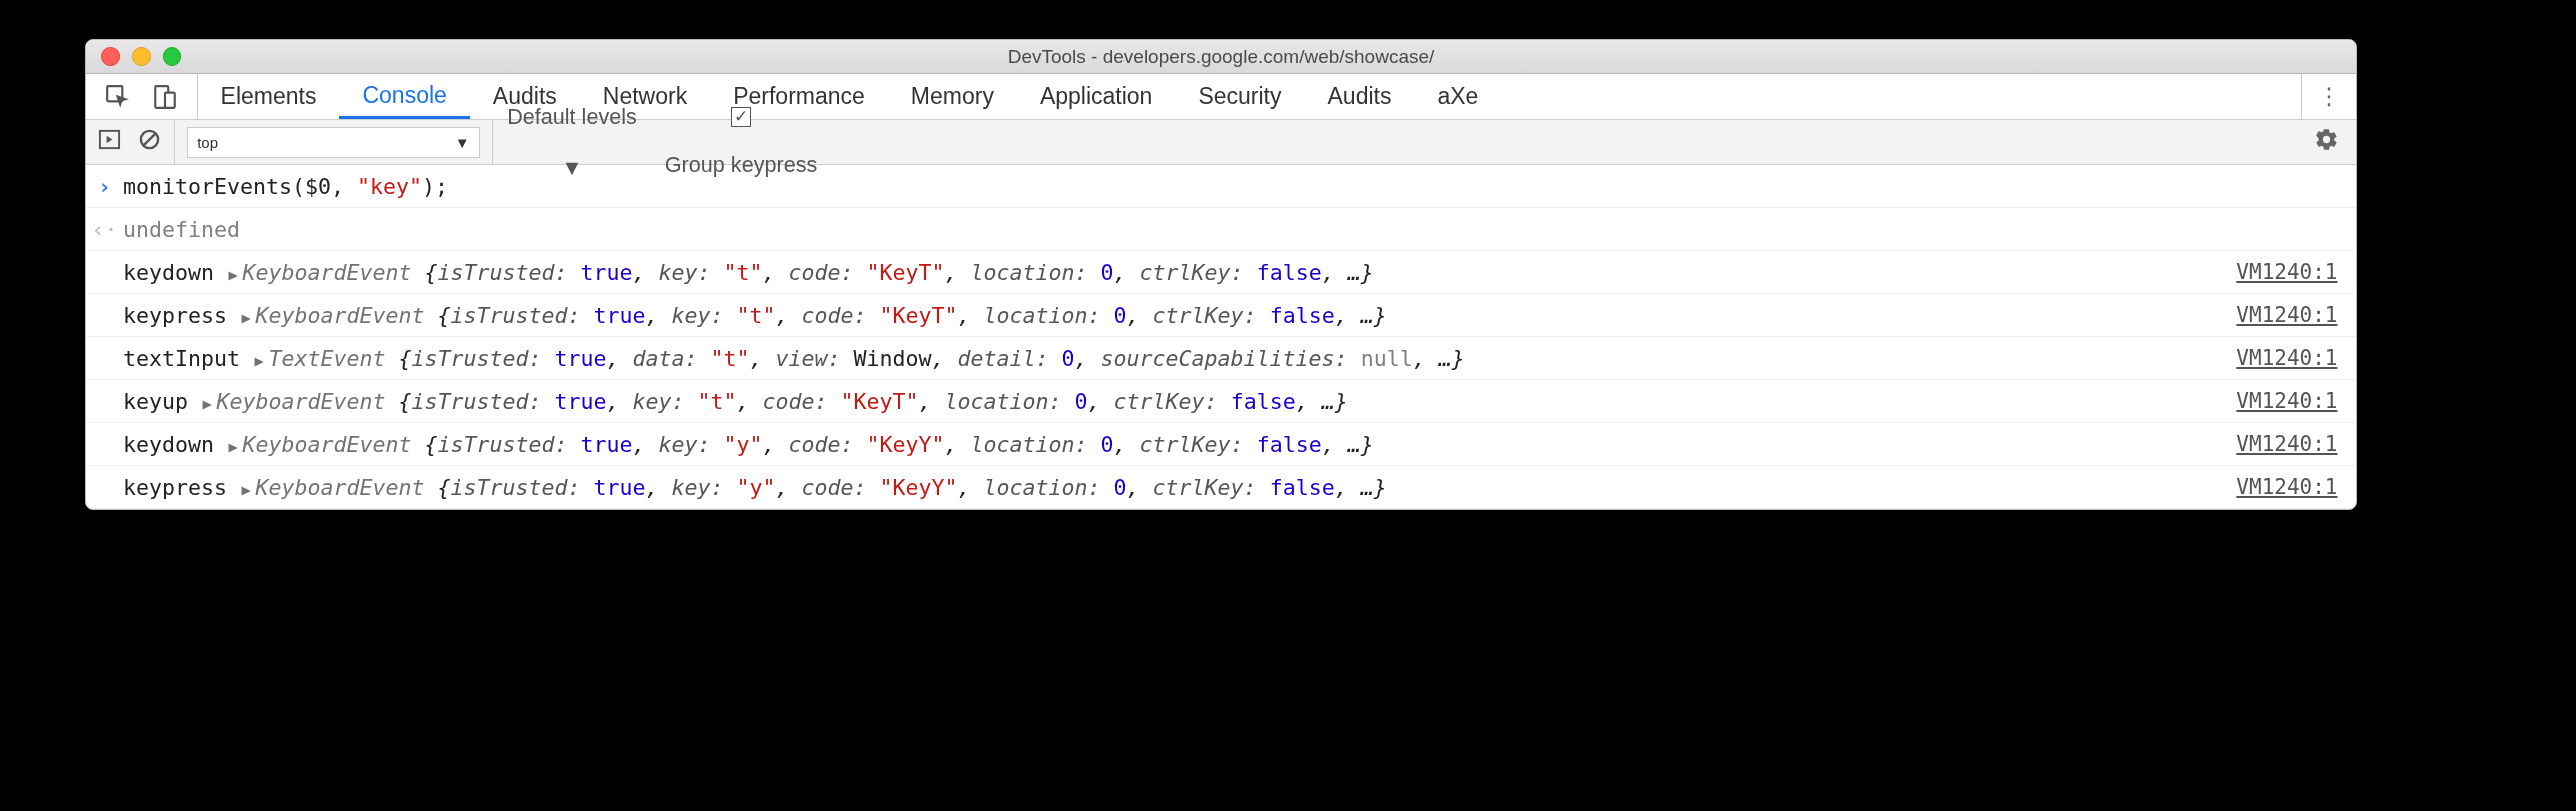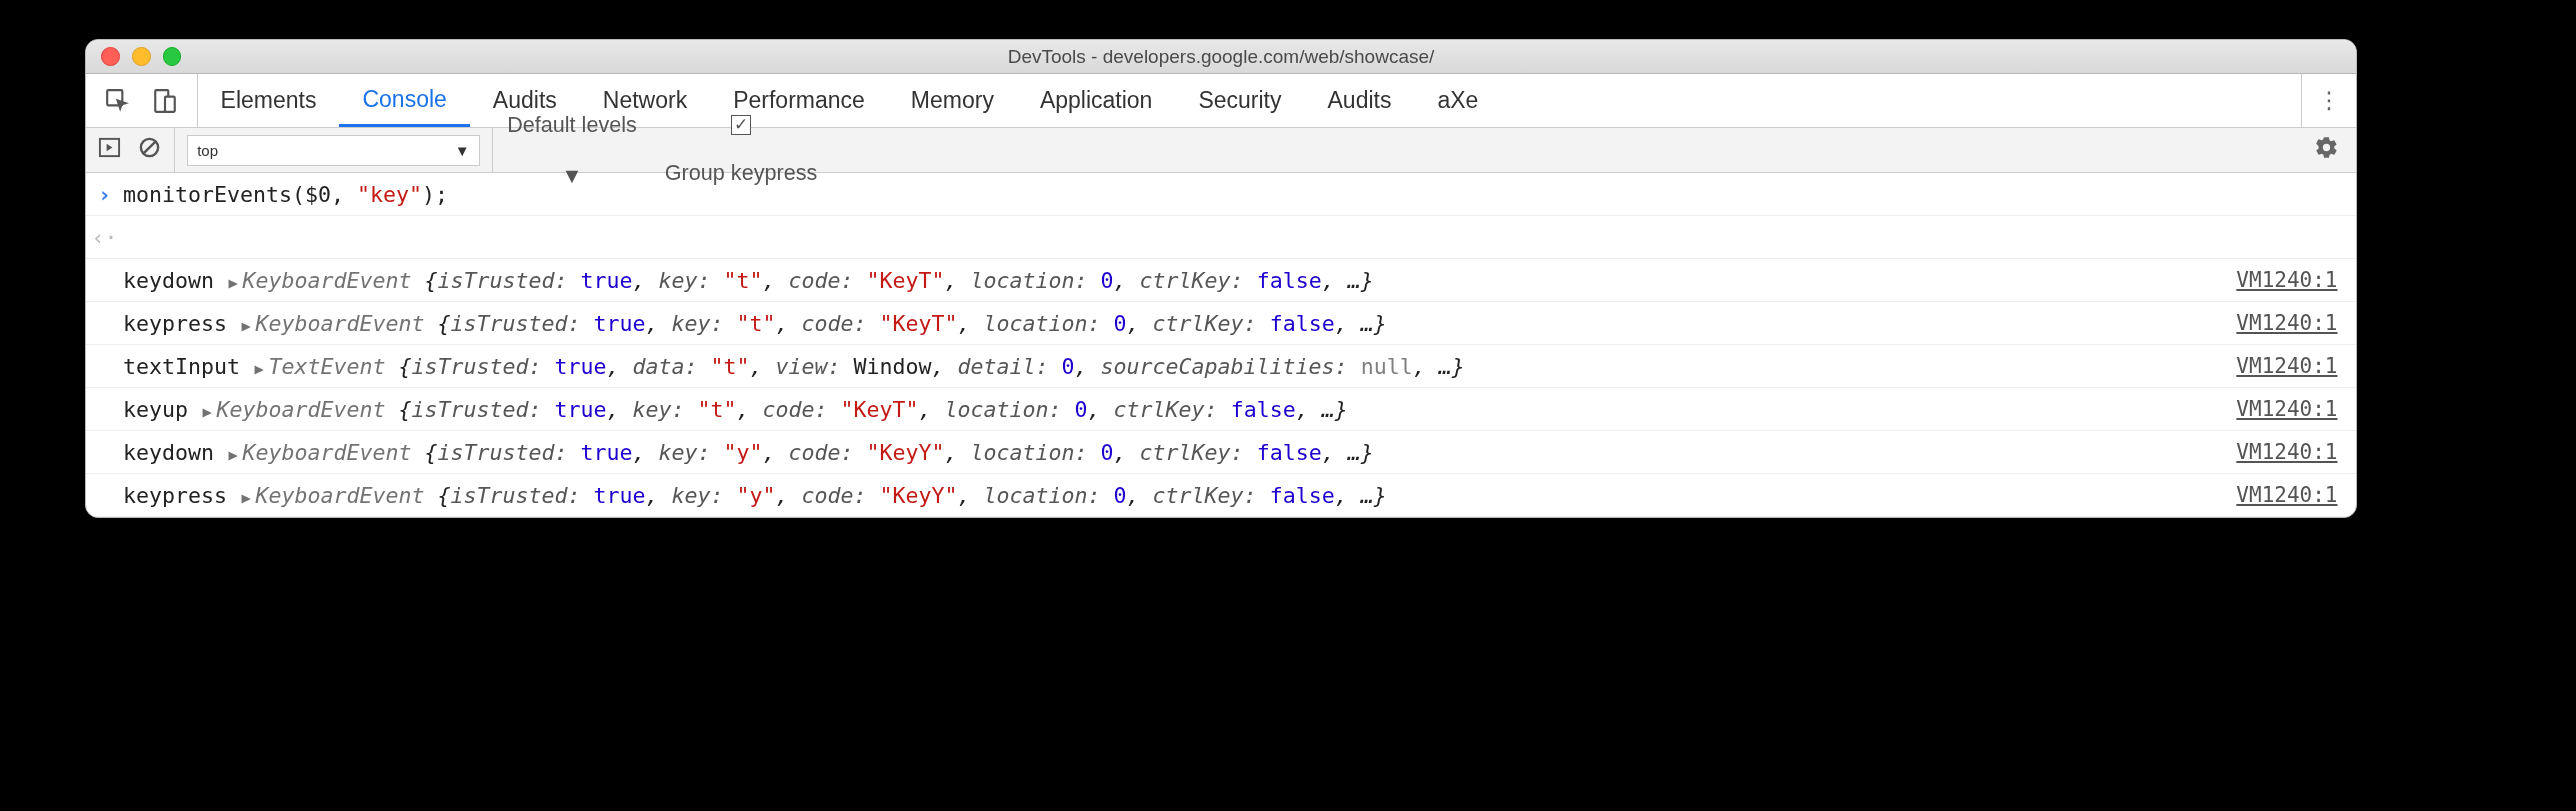--- a/index.html
+++ b/index.html
@@ -2,21 +2,21 @@
 <html style="font-size:12.3px"><head>
 <meta charset="utf-8">
 <style>
   * { box-sizing: border-box; margin: 0; padding: 0; }
   html, body { background: #000; width: 2576px; height: 811px; }
   .window {
     position: absolute;
     left: 85px; top: 39px;
     width: 2272px;
     background: #fff;
-    border-radius: 13px;
+    border-radius: 8px;
     box-shadow: 0 15.4px 46px rgba(0,0,0,0.5);
     overflow: hidden;
     font-family: -apple-system, BlinkMacSystemFont, "Segoe UI", Helvetica, Arial, sans-serif;
     border: 0.8px solid #bbb;
   }
   .titlebar {
     height: 34px;
     background: linear-gradient(#e8e8e8,#d9d9d9);
     border-bottom: 0.8px solid #b6b6b6;
     display: flex;
@@ -26,21 +26,21 @@
   .traffic { display: flex; gap: 12.3px; margin-left: 15.4px; }
   .traffic span { width: 18.5px; height: 18.5px; border-radius: 50%; display:block; }
   .tl-close   { background:#ff5f57; border:0.8px solid #e0443e; }
   .tl-min     { background:#ffbd2e; border:0.8px solid #dea123; }
   .tl-max     { background:#28c940; border:0.8px solid #1aab29; }
   .titlebar .title {
     position: absolute; left:0; right:0; text-align:center;
     font-size: 19px; color:#4a4a4a; pointer-events:none;
   }
   .tabbar {
-    height: 54px;
+    height: 46px;
     border-bottom: 0.8px solid #ccc;
     display: flex; align-items: center;
     font-size: 23px;
     color: #333;
   }
   .tabbar-left { display:flex; align-items:center; gap:21.6px; padding:0 18.5px; border-right:0.8px solid #ccc; height:100%; }
   .tabbar-left svg { display:block; }
   .tabs { display:flex; height:100%; flex:1; }
   .tab { padding:0 23px; display:flex; align-items:center; cursor:default; color:#333; }
   .tab.active { color:#1a73e8; border-bottom:3.1px solid #1a73e8; }
@@ -194,20 +194,23 @@
         </div>
       <div class="content">
         <span class="k-func">monitorEvents($0, </span><span class="k-str">"key"</span><span class="k-func">);</span>
       </div>
     </div>
 
     <div class="log-row">
       <div class="gutter">
           <span class="result-sym">‹·</span>
         </div>
+      <div class="content">
+        <span class="k-undef">undefined</span>
+      </div>
     </div>
 
     <div id="events-host">
         <div class="log-row">
           <div class="gutter"></div>
           <div class="content"><span class="k-label">keydown </span><span class="expand-tri">▶</span><span class="k-type">KeyboardEvent&nbsp;</span><span class="k-punct">{</span><span class="k-prop">isTrusted: </span><span class="k-bool">true</span><span class="k-punct">, </span><span class="k-prop">key: </span><span class="k-str">"t"</span><span class="k-punct">, </span><span class="k-prop">code: </span><span class="k-str">"KeyT"</span><span class="k-punct">, </span><span class="k-prop">location: </span><span class="k-num">0</span><span class="k-punct">, </span><span class="k-prop">ctrlKey: </span><span class="k-bool">false</span><span class="k-punct">, </span><span class="k-punct">…}</span></div>
           <div class="src">VM1240:1</div>
         </div>
         <div class="log-row">
           <div class="gutter"></div>

